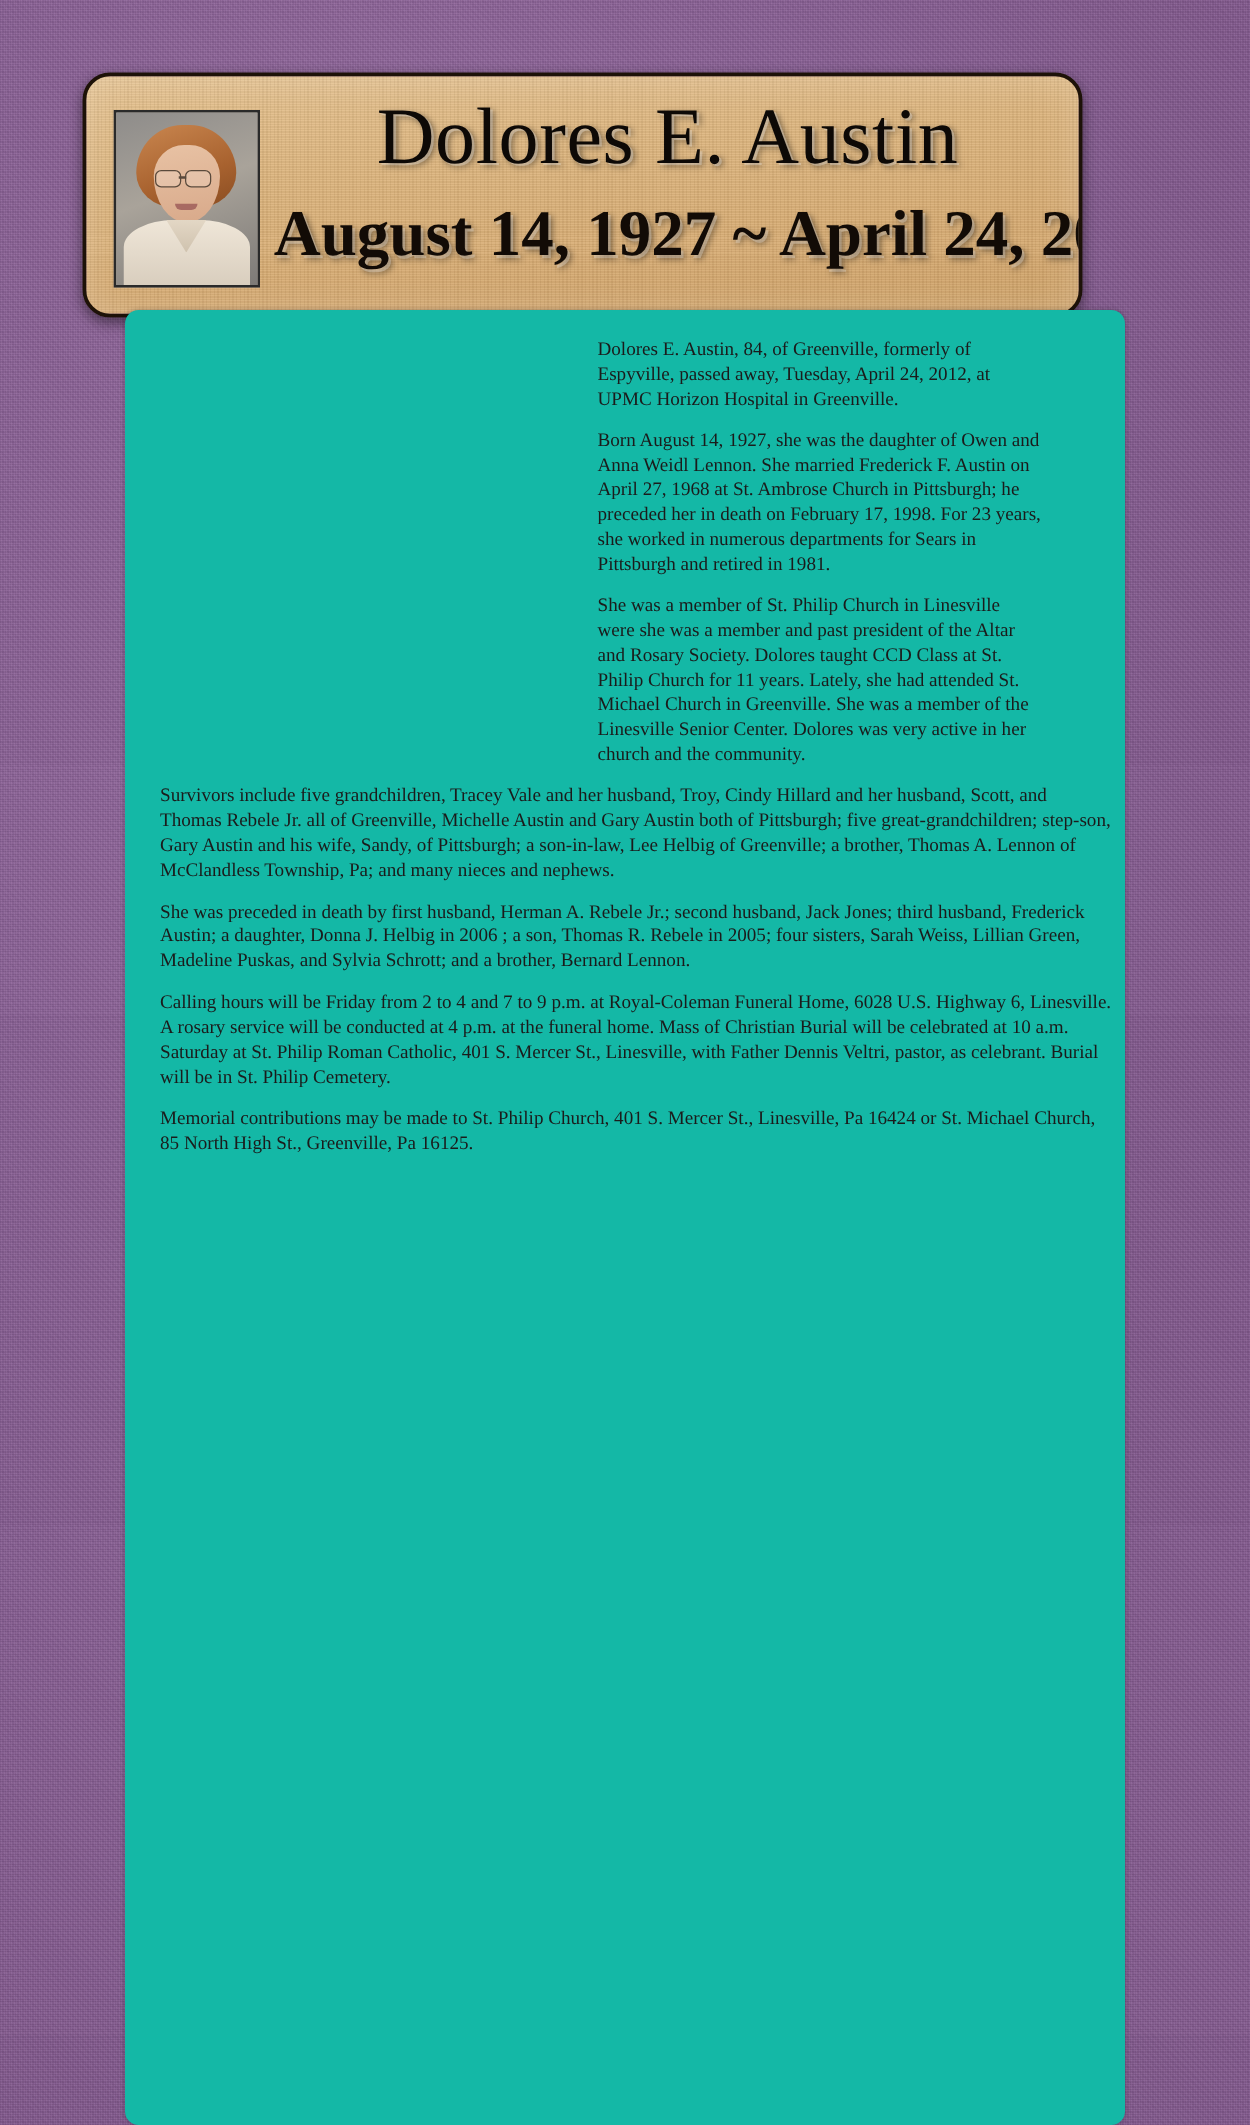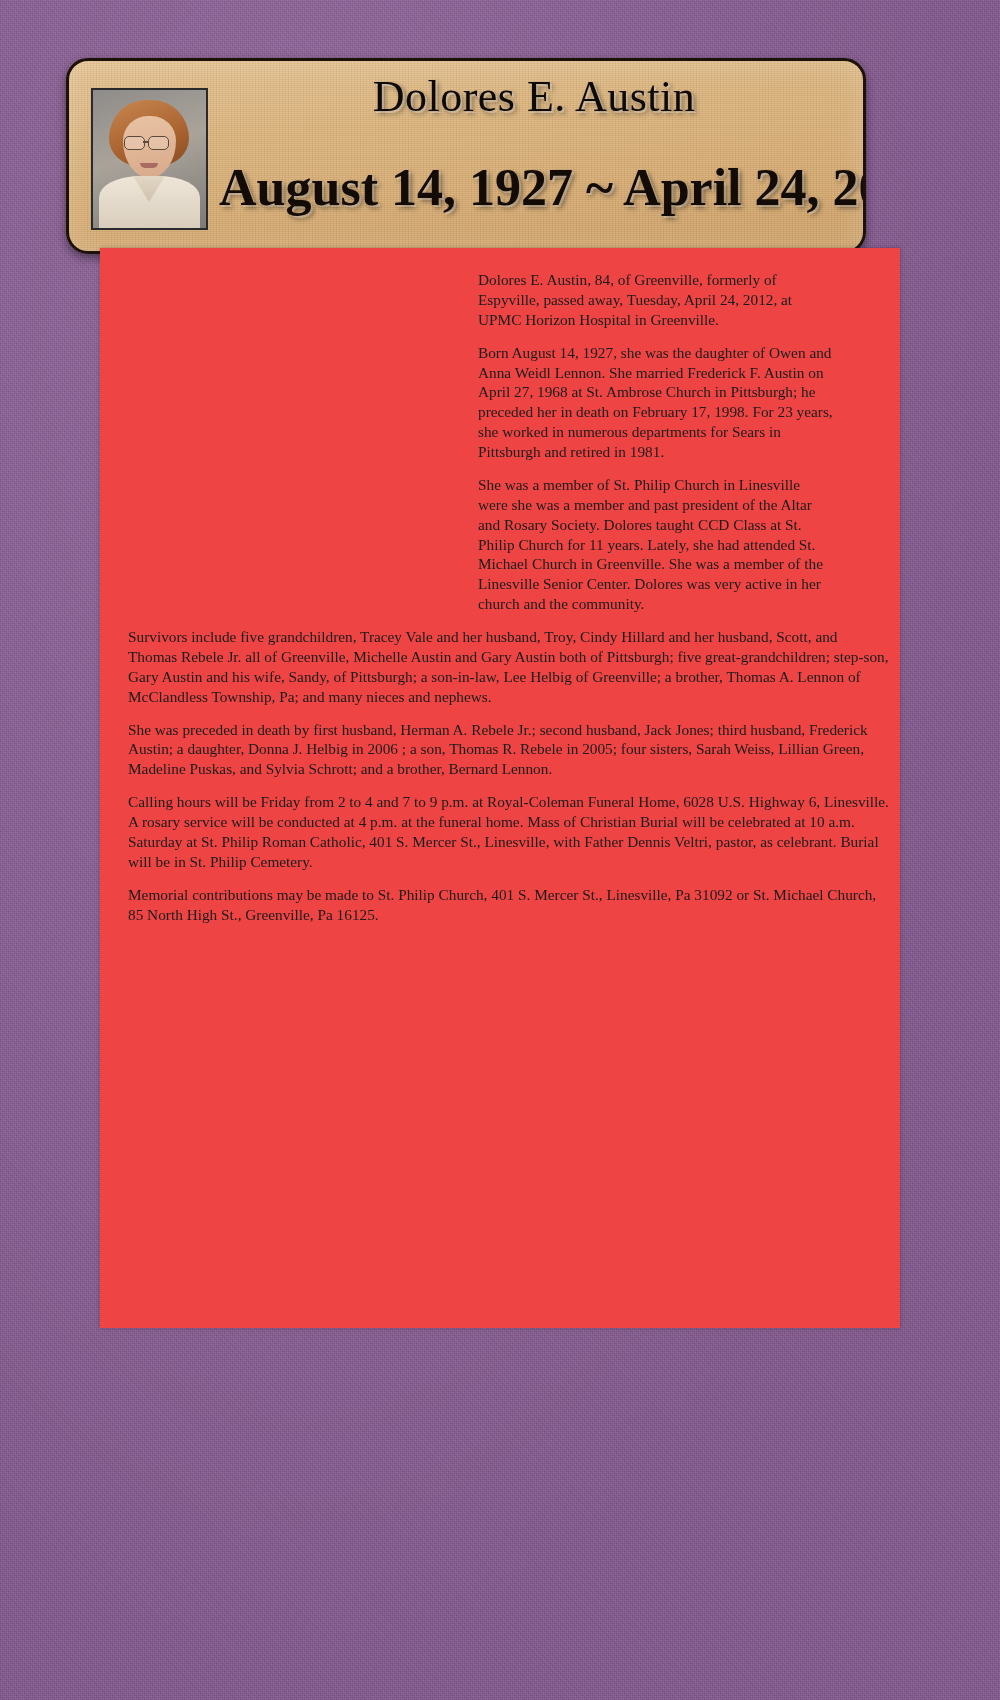--- a/index.html
+++ b/index.html
@@ -105,21 +105,21 @@
     position:absolute; left:40px; top:86px; width:32px; height:26px;
     background: linear-gradient(180deg,#e3d7c5,#cfc2ae);
     clip-path: polygon(50% 100%, 0 0, 100% 0);
   }
   #header-title {
     position: absolute;
     left: 150px;
     top: 10px;
     width: 630px;
     text-align: center;
-    font-size: 44px;
+    font-size: 64px;
     line-height: 1.18;
     color: #0d0906;
     text-shadow: 2px 2px 0 rgba(255,255,255,.30), 3px 3px 5px rgba(0,0,0,.45);
     letter-spacing: .5px;
     white-space: nowrap;
   }
   #header-dates {
     position: absolute;
     left: 150px;
     top: 96px;
@@ -132,23 +132,24 @@
     white-space: nowrap;
     font-weight: bold;
   }
 
   
   #content-panel {
     position: absolute;
     left: 100px;
     top: 248px;
     width: 800px;
-    height: 1080px;
-    background: #ef4444;
+    height: 1452px;
+    background: #14b8a6;
     box-shadow: 0 0 4px rgba(0,0,0,.25);
+    border-radius: 11px;
   }
   #obit-body {
     position: absolute;
     left: 0; top: 0;
     width: 800px;
     color: #1b1b1b;
     font-size: 15.3px;
     line-height: 1.30;
   }
   .narrow-block {
@@ -193,16 +194,16 @@
   <div id="obit-body">
     <div class="narrow-block">
       <p class="para">Dolores E. Austin, 84, of Greenville, formerly of Espyville, passed away, Tuesday, April 24, 2012, at UPMC Horizon Hospital in Greenville.</p>
       <p class="para">Born August 14, 1927, she was the daughter of Owen and Anna Weidl Lennon.  She married Frederick F. Austin on April 27, 1968 at St. Ambrose Church in Pittsburgh; he preceded her in death on February 17, 1998. For 23 years, she worked in numerous departments for Sears in Pittsburgh and retired in 1981.</p>
       <p class="para">She was a member of St. Philip Church in Linesville were she was a member and past president of the Altar and Rosary Society.  Dolores taught CCD Class at St. Philip Church for 11 years.  Lately, she had attended St. Michael Church in Greenville. She was a member of the Linesville Senior Center.  Dolores was very active in her church and the community.</p>
     </div>
     <div class="wide-block">
       <p class="para">Survivors include five grandchildren, Tracey Vale and her husband, Troy, Cindy Hillard and her husband, Scott, and Thomas Rebele Jr. all of Greenville, Michelle Austin and Gary Austin both of Pittsburgh; five great-grandchildren; step-son, Gary Austin and his wife, Sandy, of Pittsburgh; a son-in-law, Lee Helbig of Greenville; a brother, Thomas A. Lennon of McClandless Township, Pa; and many nieces and nephews.</p>
       <p class="para">She was preceded in death by first husband, Herman A. Rebele Jr.; second husband, Jack Jones; third husband, Frederick Austin; a daughter, Donna J. Helbig in 2006 ; a son, Thomas R. Rebele in 2005; four sisters, Sarah Weiss, Lillian Green, Madeline Puskas, and Sylvia Schrott; and a brother, Bernard Lennon.</p>
       <p class="para">Calling hours will be Friday from 2 to 4 and 7 to 9 p.m. at Royal-Coleman Funeral Home, 6028 U.S. Highway 6, Linesville.  A rosary service will be conducted at 4 p.m. at the funeral home.  Mass of Christian Burial will be celebrated at 10 a.m. Saturday at St. Philip Roman Catholic, 401 S. Mercer St., Linesville, with Father Dennis Veltri, pastor, as celebrant.  Burial will be in St. Philip Cemetery.</p>
-      <p class="para">Memorial contributions may be made to St. Philip Church, 401 S. Mercer St., Linesville, Pa 31092 or St. Michael Church, 85 North High St., Greenville, Pa 16125.</p>
+      <p class="para">Memorial contributions may be made to St. Philip Church, 401 S. Mercer St., Linesville, Pa 16424 or St. Michael Church, 85 North High St., Greenville, Pa 16125.</p>
     </div>
   </div>
 </div>
 
 </body></html>

